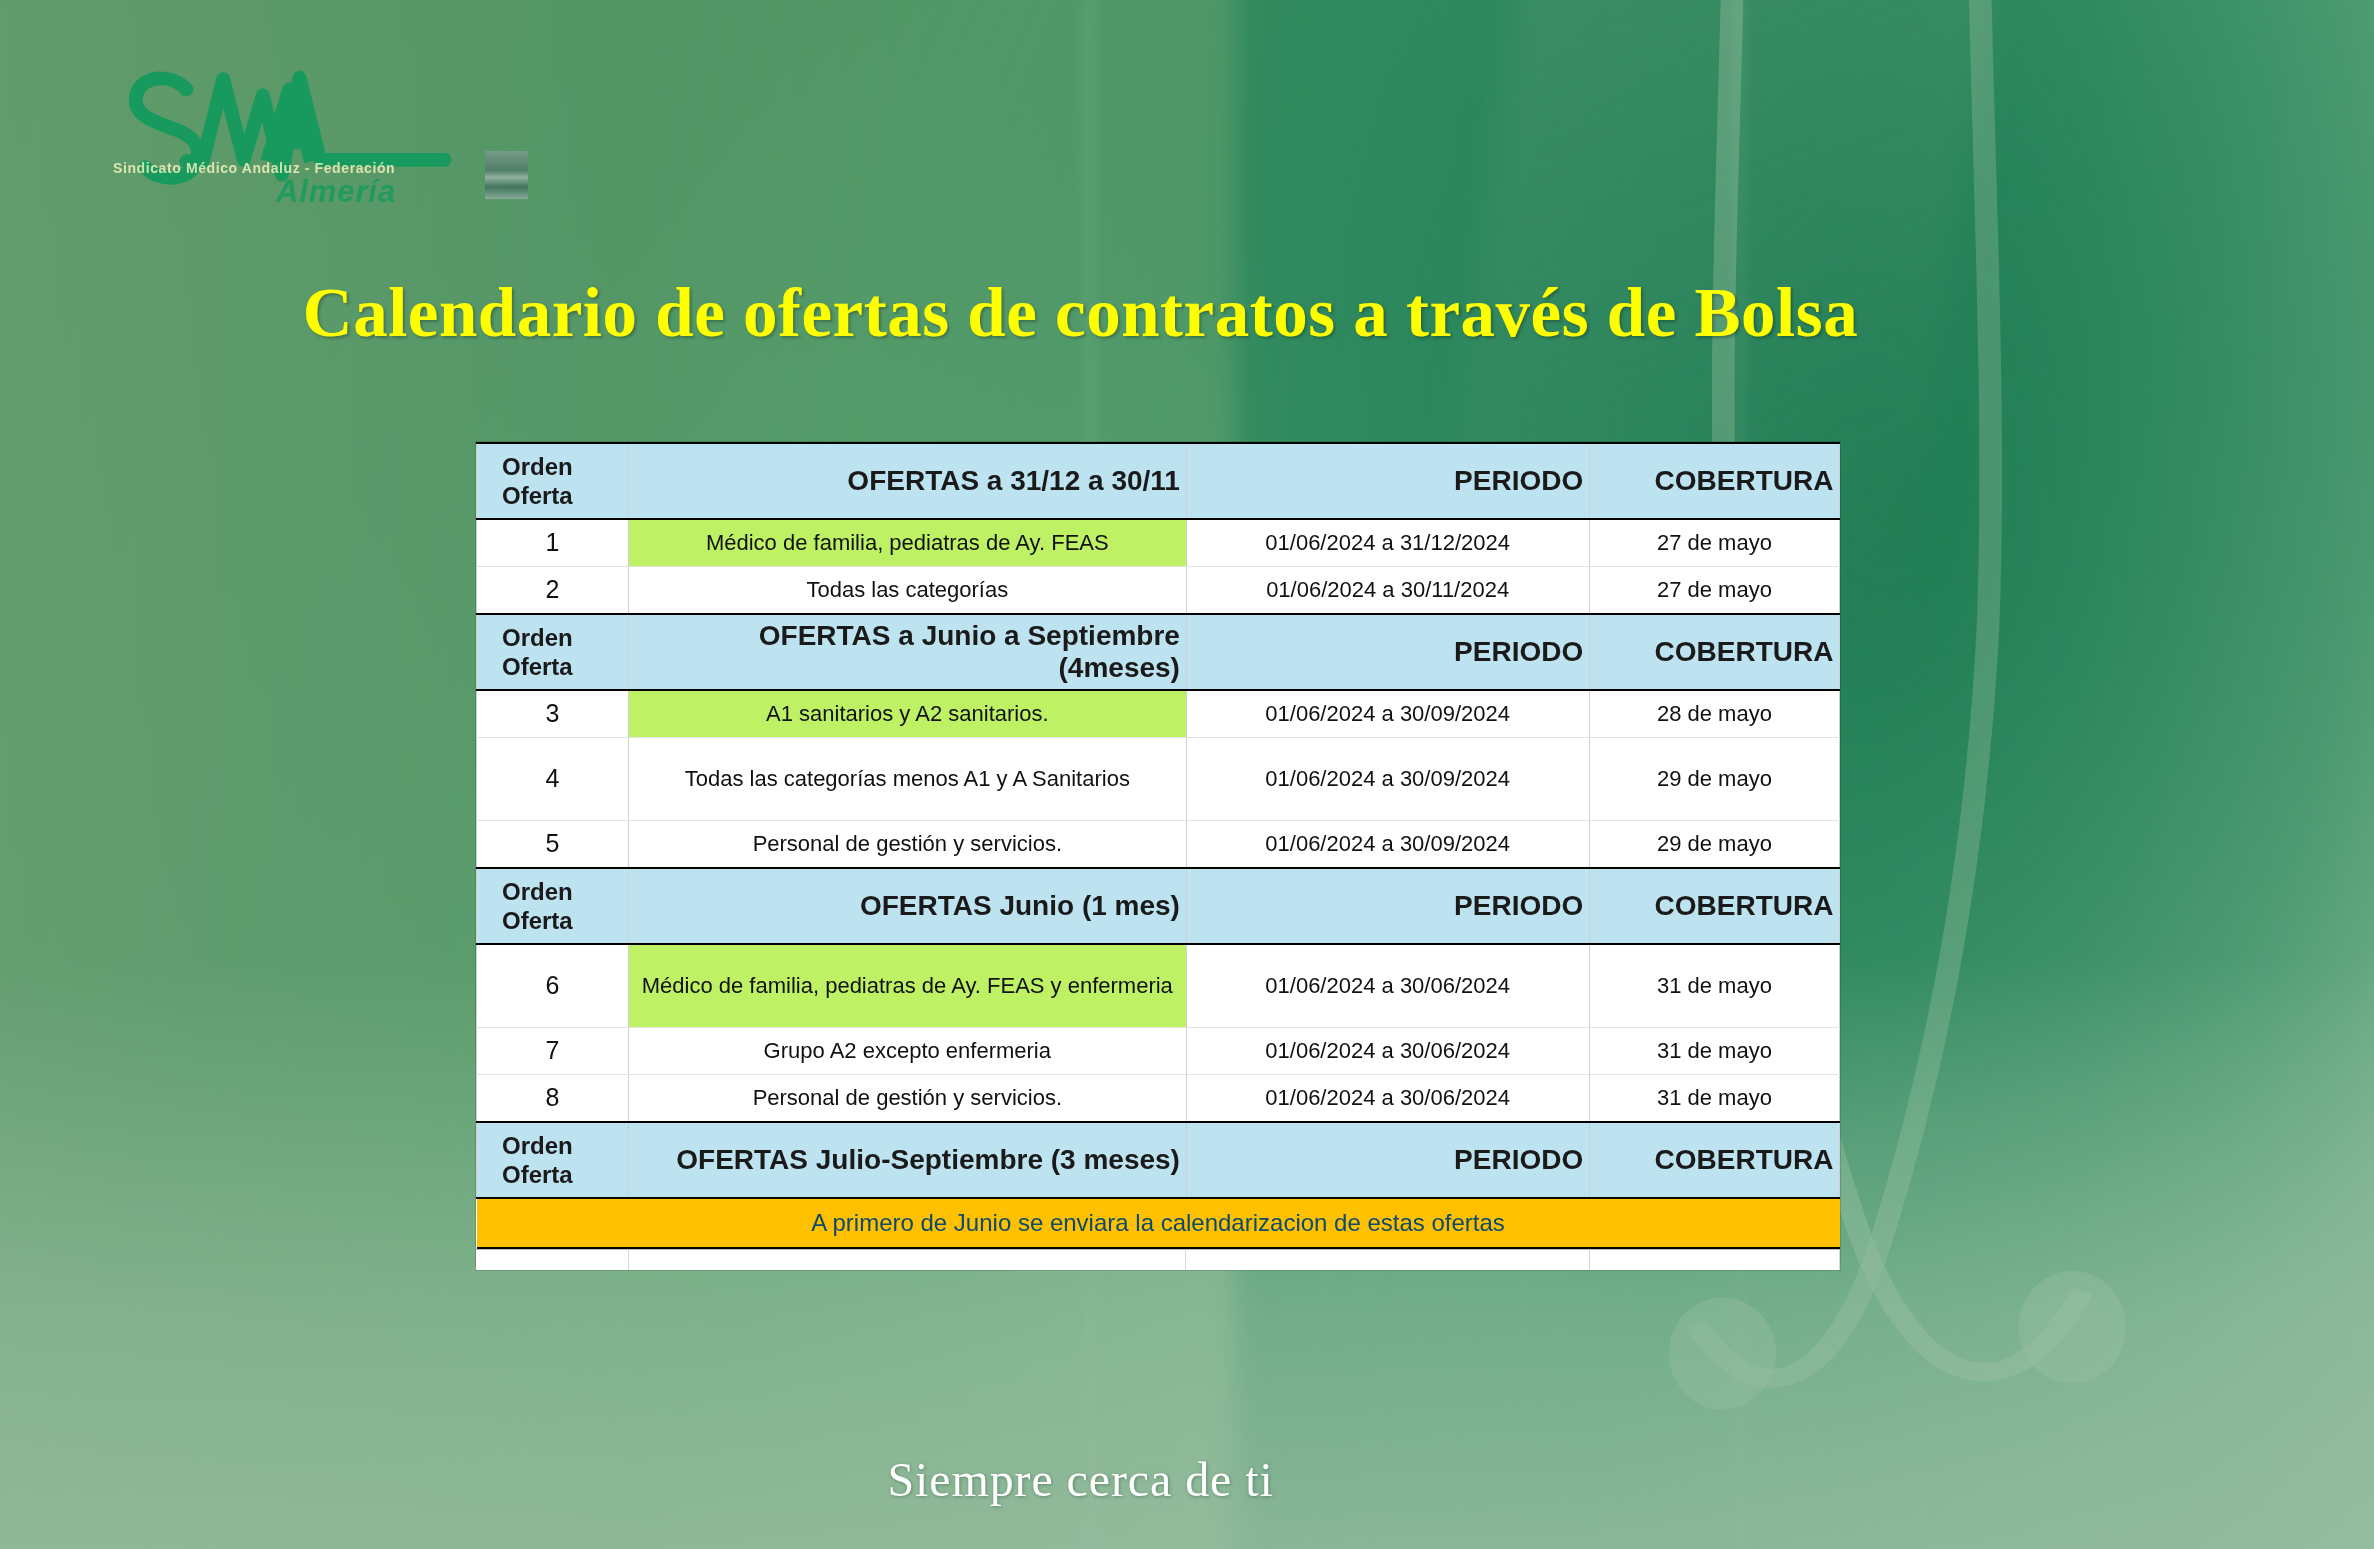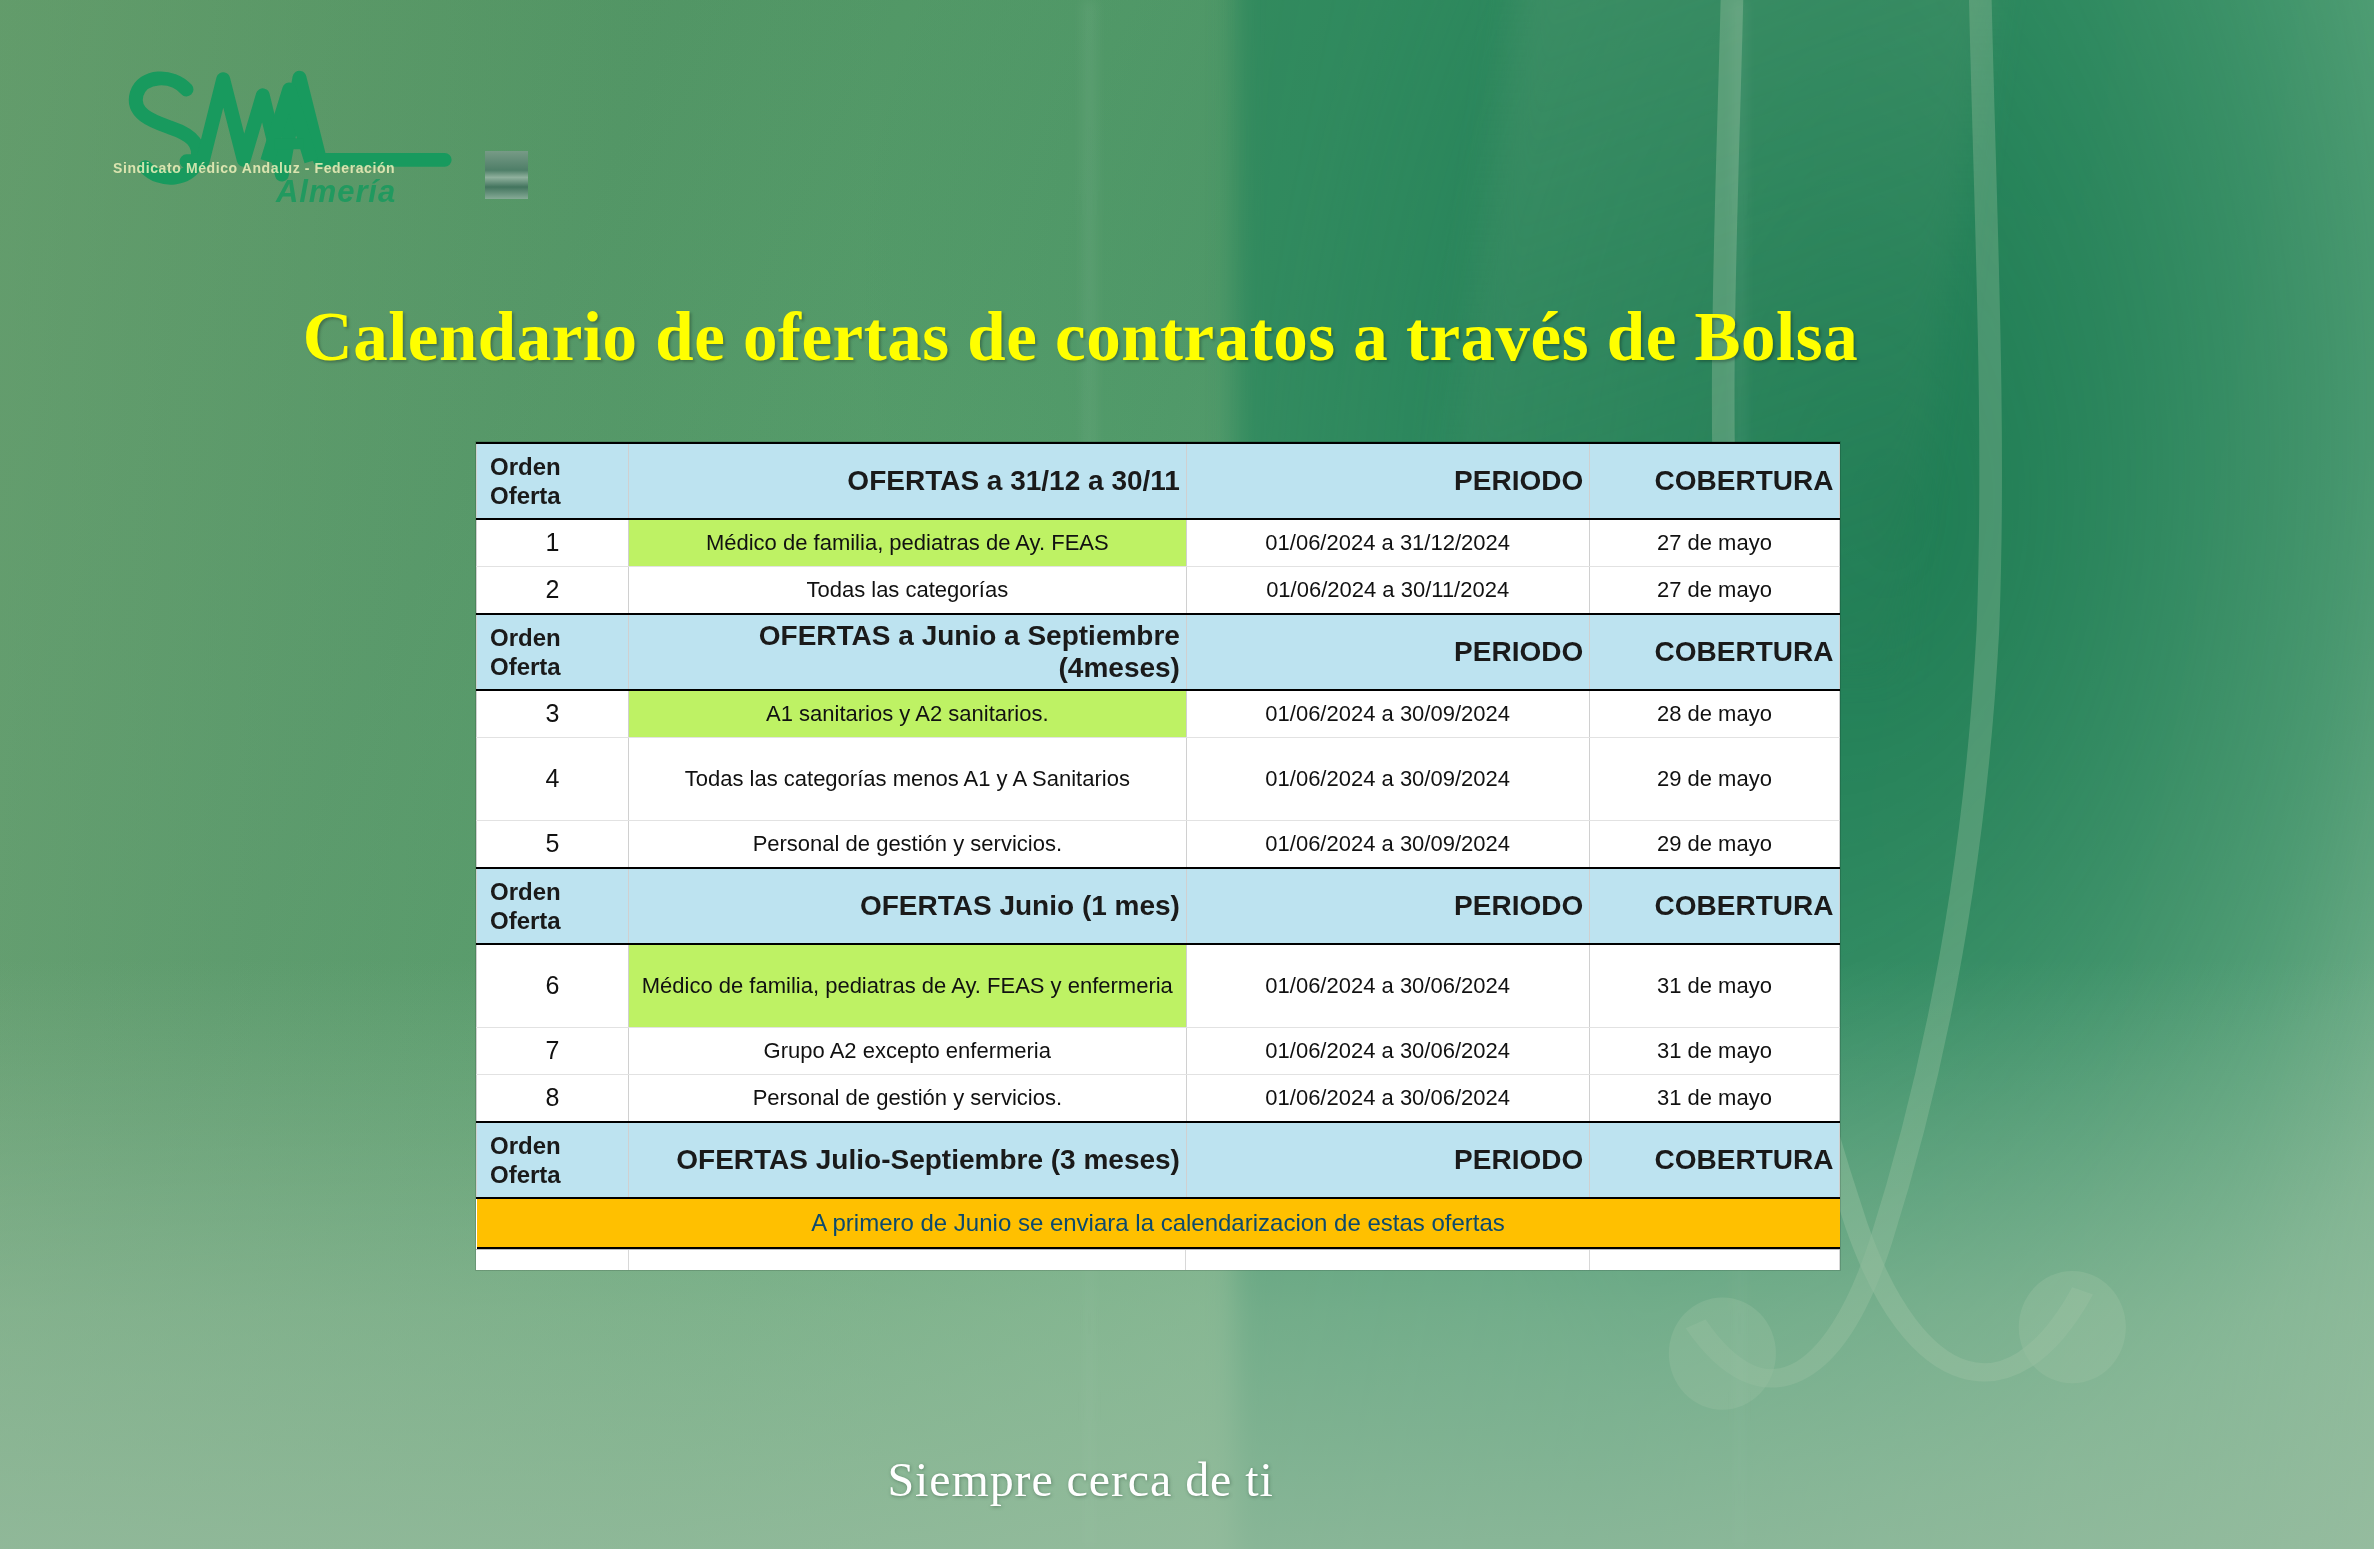--- a/index.html
+++ b/index.html
@@ -125,21 +125,20 @@
     top: 274px;
     width: 2161px;
     text-align: center;
     font-family: "Liberation Serif", serif;
     font-weight: bold;
     font-size: 69px;
     color: #ffff00;
     letter-spacing: 0.5px;
     text-shadow: 1.9px 1.9px 2.8px rgba(0,0,0,0.25);
     white-space: nowrap;
-    margin-top: 24px;
   }
 
   
   .table-wrap {
     position: absolute;
     left: 476px;
     top: 442px;
     width: 1364px;
     background: #ffffff;
     box-shadow: 0 0 0 0.9px rgba(0,0,0,0.15);
@@ -169,21 +168,21 @@
     font-size: 28px;
     text-align: right;
     height: 74px;
     border-top: 2.8px solid #000000;
     border-bottom: 2.8px solid #000000;
     color: #1a1a1a;
     line-height: 1.16;
   }
   tr.hdr td.orden {
     text-align: left;
-    padding-left: 13px;
+    padding-left: 25px;
     font-size: 24px;
     line-height: 1.22;
   }
   tr.data td {
     font-size: 22px;
     text-align: center;
     border-top: 0.9px solid #e2e2e2;
     border-bottom: 0.9px solid #e2e2e2;
     line-height: 1.35;
   }

